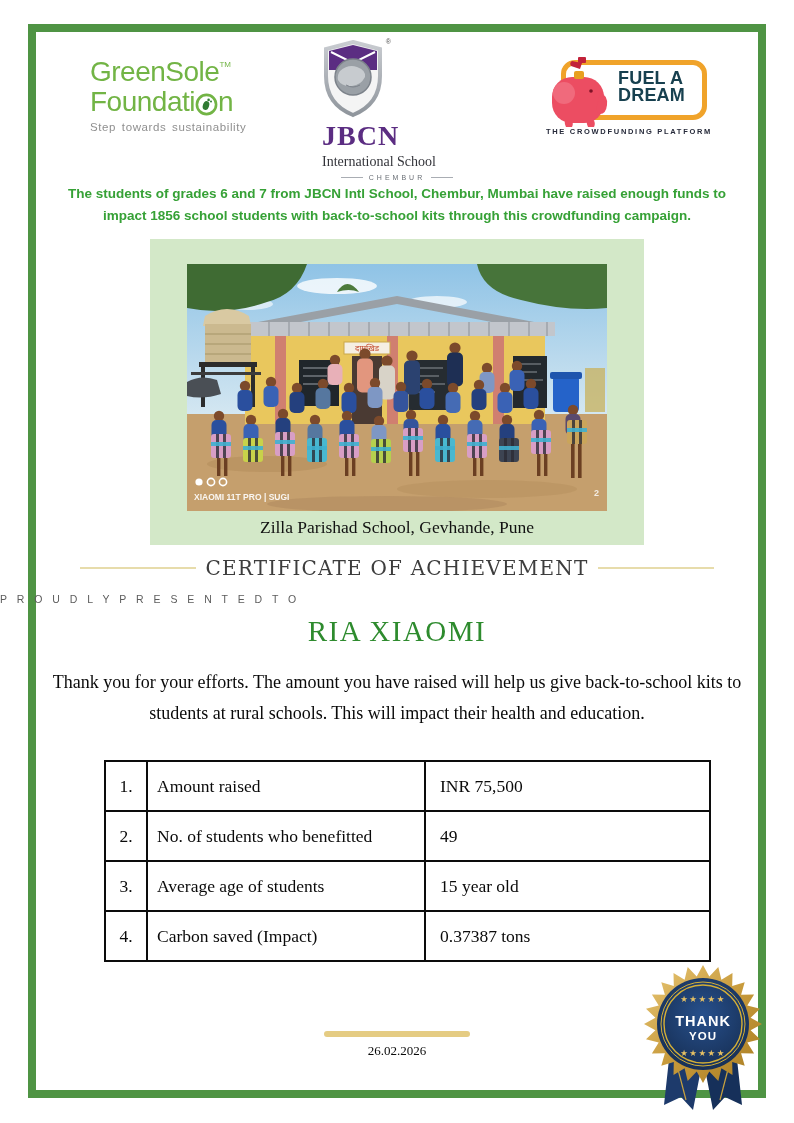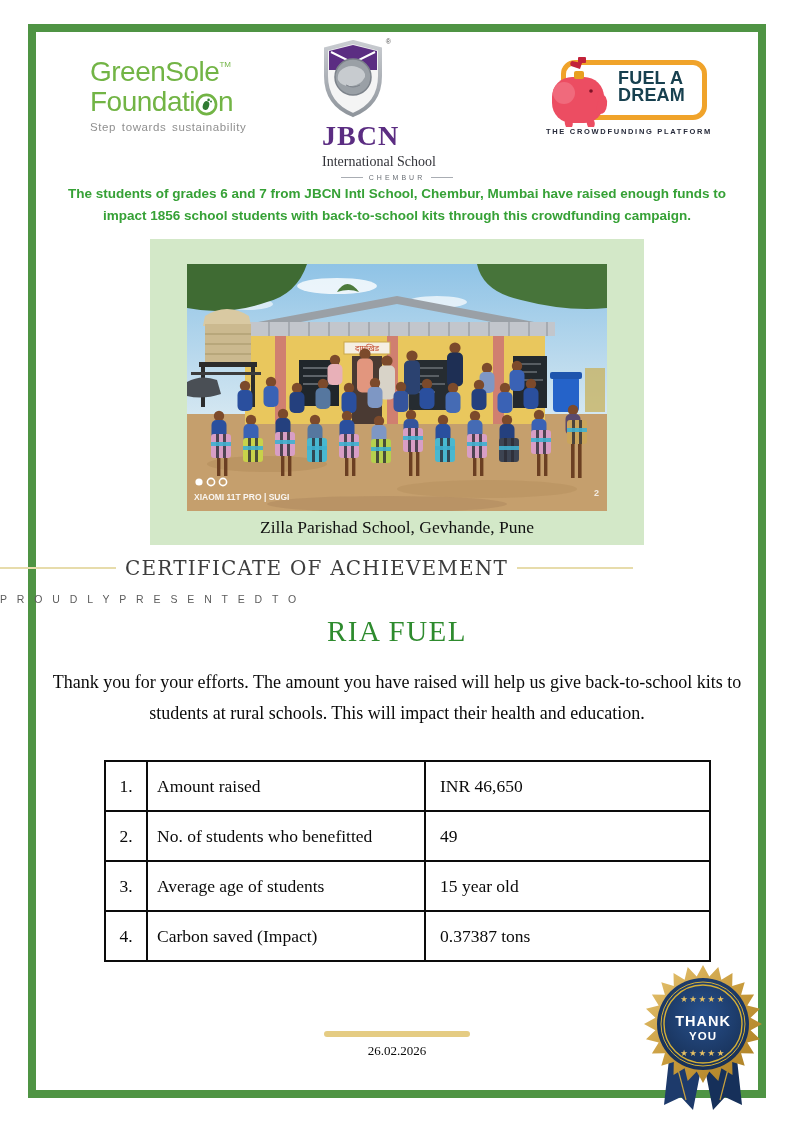--- a/index.html
+++ b/index.html
@@ -43,21 +43,21 @@
          line-height:1.6;color:#36a136;}
 
   
   .photo-box{position:absolute;left:150px;top:239px;width:494px;height:306px;background:#d3e8c8;z-index:2;}
   .photo{position:absolute;left:37px;top:25px;width:420px;height:247px;display:block;}
   .caption{position:absolute;left:0;bottom:7px;width:100%;text-align:center;
            font-size:17.5px;color:#111;}
 
   
   .cert-row{position:absolute;left:0;top:556px;width:100%;display:flex;align-items:center;
-            gap:9px;z-index:2;}
+            justify-content:center;gap:9px;z-index:2;}
   .cert-row .rule{width:116px;height:2px;background:#e7dcab;}
   .cert-title{margin:0;font-family:"DejaVu Serif",serif;font-weight:400;font-size:20px;
               letter-spacing:1.2px;color:#3d3d3d;white-space:nowrap;}
   .presented{position:absolute;left:0;top:593px;width:100%;text-align:left;z-index:2;
              font-family:"Liberation Sans",sans-serif;font-size:10.5px;letter-spacing:3.5px;color:#5c5c5c;}
   .recipient{position:absolute;left:0;top:615px;width:100%;text-align:center;z-index:2;
              font-size:29px;letter-spacing:1.5px;color:#2e8b2e;}
   .message{position:absolute;left:27px;top:667px;width:740px;margin:0;text-align:center;z-index:2;
            font-size:18px;line-height:1.7;color:#0a0a0a;}
 
@@ -316,29 +316,29 @@
     </svg>
     <div class="caption">Zilla Parishad School, Gevhande, Pune</div>
   </div>
 
   <div class="cert-row">
     <span class="rule"></span>
     <h1 class="cert-title">CERTIFICATE OF ACHIEVEMENT</h1>
     <span class="rule"></span>
   </div>
   <div class="presented">P R O U D L Y  P R E S E N T E D  T O</div>
-  <div class="recipient">RIA FUEL</div>
+  <div class="recipient">RIA XIAOMI</div>
   <p class="message">Thank you for your efforts. The amount you have raised will help us give back-to-school kits to students at rural schools. This will impact their health and education.</p>
 
   <table class="stats">
     <tbody>
       <tr>
         <td class="num">1.</td>
         <td class="lbl">Amount raised</td>
-        <td class="val">INR 46,650</td>
+        <td class="val">INR 75,500</td>
       </tr>
       <tr>
         <td class="num">2.</td>
         <td class="lbl">No. of students who benefitted</td>
         <td class="val">49</td>
       </tr>
       <tr>
         <td class="num">3.</td>
         <td class="lbl">Average age of students</td>
         <td class="val">15 year old</td>

